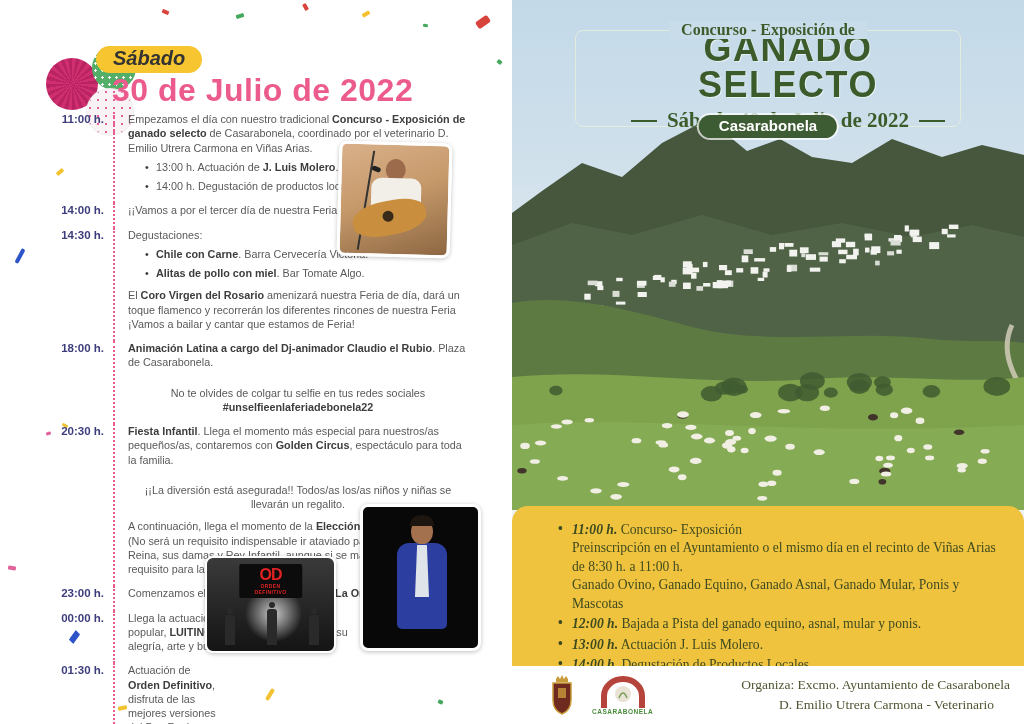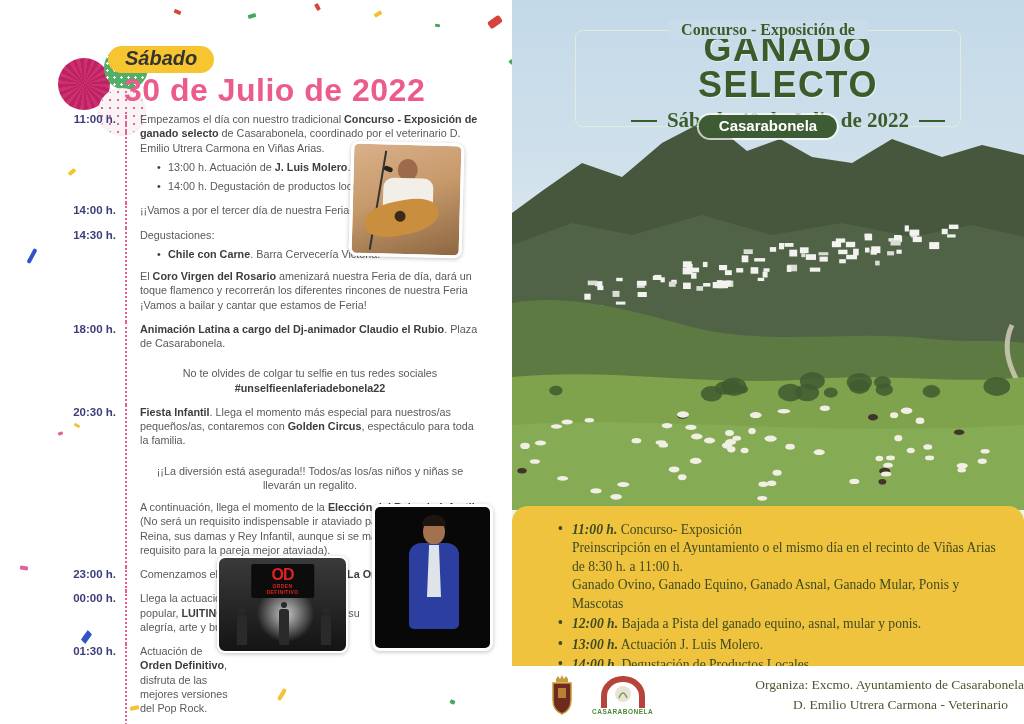--- a/index.html
+++ b/index.html
@@ -1,20 +1,20 @@
 <!DOCTYPE html>
 <html style="--pink: #ec5b8d; --yellow: #f6c52f; --navy: #3d3d7c; --gray-text: #58595b; --green: #3b5c2a; --gold: #f0c33f; --green-text: #3e4a1f;"><head>
 <meta charset="utf-8">
 <style>
   * { margin:0; padding:0; box-sizing:border-box; }
   body { font-family:"Liberation Sans", sans-serif; background:#888; }
   .sheet { position:relative; width:1024px; height:724px; background:#fff; overflow:hidden; }
 
   
-  .page-left { position:absolute; left:12px; top:0; width:512px; height:724px; background:#fff;text-decoration:underline; }
+  .page-left { position:absolute; left:0; top:0; width:512px; height:724px; background:#fff;text-decoration:underline; }
 
   .pompom { position:absolute; border-radius:50%; }
   .pom-magenta { left:46px; top:58px; width:52px; height:52px;
     background:repeating-conic-gradient(#cf2f6e 0 9deg, #b92361 9deg 18deg); }
   .pom-green { left:92px; top:46px; width:44px; height:44px; background:#53ae68;
     background-image:radial-gradient(#fff 22%, transparent 26%); background-size:7px 7px; }
   .pom-dotted { left:86px; top:88px; width:48px; height:48px; background:#faf3f5;
     background-image:radial-gradient(#e0649a 24%, transparent 28%); background-size:8px 8px;
     box-shadow:0 0 0 1px #eee inset; }
 
@@ -96,21 +96,21 @@
   .program-box li { list-style:none; position:relative; padding-left:14px; margin-bottom:2px; }
   .program-box li::before { content:"•"; position:absolute; left:0; top:-1px; font-weight:700; }
   .program-box .ptime { font-weight:700; font-style:italic; }
   .psub { padding-left:14px; }
 
   .poster-footer { position:absolute; left:0; bottom:0; width:512px; height:58px; background:#fff;
     display:flex; align-items:center; }
   .logos { display:flex; align-items:center; gap:16px; margin-left:36px; }
   .arch-logo { display:flex; flex-direction:column; align-items:center; }
   .arch-logo .arch-text { font-size:6.5px; font-weight:700; color:#4a8a3a; letter-spacing:.5px; margin-top:-2px; }
-  .organizer { margin-left:auto; text-align:right;
+  .organizer { margin-left:auto; margin-right:14px; text-align:right;
     font-family:"Liberation Serif", serif; color:#4c5631; font-size:13.5px; line-height:1.5; }
   .organizer .org2 { padding-right:16px; }
 </style>
 </head>
 <body>
 
 <div class="sheet">
 
   <div class="page-left">
 
@@ -155,20 +155,21 @@
       <div class="t">14:00 h.</div>
       <div class="c">
         <div>¡¡Vamos a por el tercer día de nuestra Feria!!</div>
       </div>
 
       <div class="t">14:30 h.</div>
       <div class="c">
         <div>Degustaciones:</div>
         <ul class="bullets">
           <li><b>Chile con Carne</b>. Barra Cervecería Victoria.</li>
+          <li><b>Alitas de pollo con miel</b>. Bar Tomate Algo.</li>
         </ul>
         <div class="para">El <b>Coro Virgen del Rosario</b> amenizará nuestra Feria de día, dará un toque flamenco y  recorrerán los diferentes rincones de nuestra Feria ¡Vamos a bailar y cantar que estamos de Feria!</div>
       </div>
 
       <div class="t">18:00 h.</div>
       <div class="c">
         <div><b>Animación Latina a cargo del Dj-animador Claudio el Rubio</b>. Plaza de Casarabonela.</div>
         <div class="note-center">No te olvides de colgar tu selfie en tus redes sociales <b>#unselfieenlaferiadebonela22</b></div>
       </div>
 

